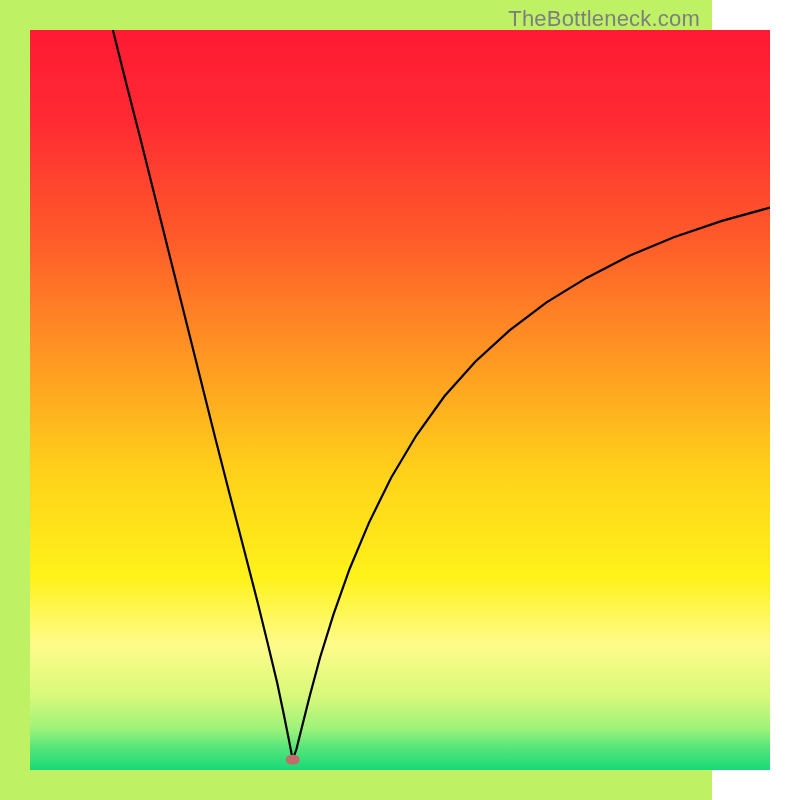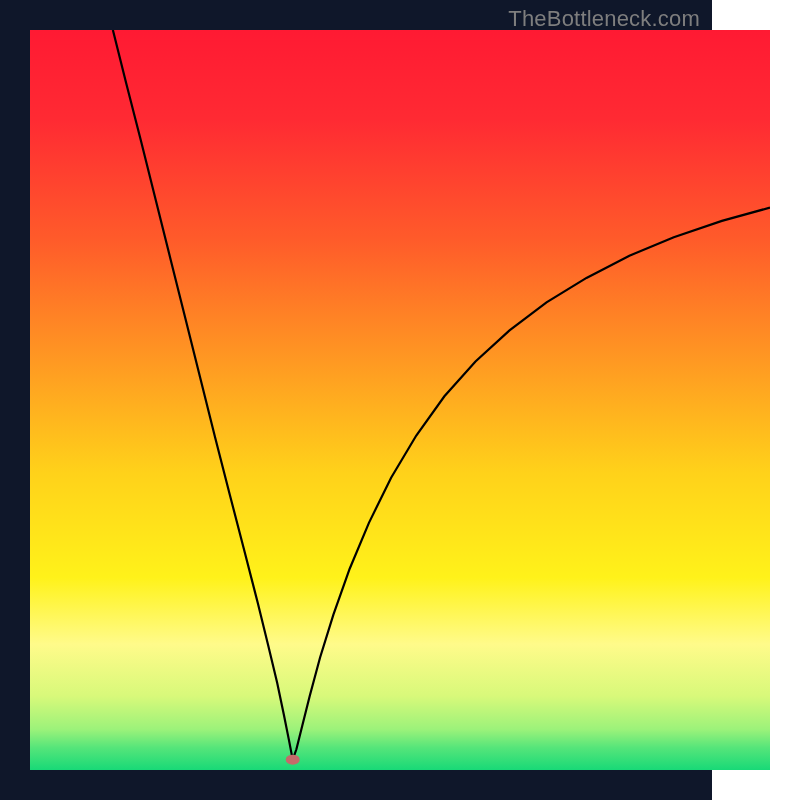--- a/index.html
+++ b/index.html
@@ -7,21 +7,21 @@
     padding: 0;
     width: 800px;
     height: 800px;
     overflow: hidden;
     font-family: Arial, Helvetica, sans-serif;
   }
   .frame {
     position: relative;
     width: 712px;
     height: 800px;
-    background: #0f172a;
+    background: #bef264;
   }
   .plot-area {
     position: absolute;
     left: 30px;
     top: 30px;
     width: 740px;
     height: 740px;
   }
   .watermark {
     position: absolute;

